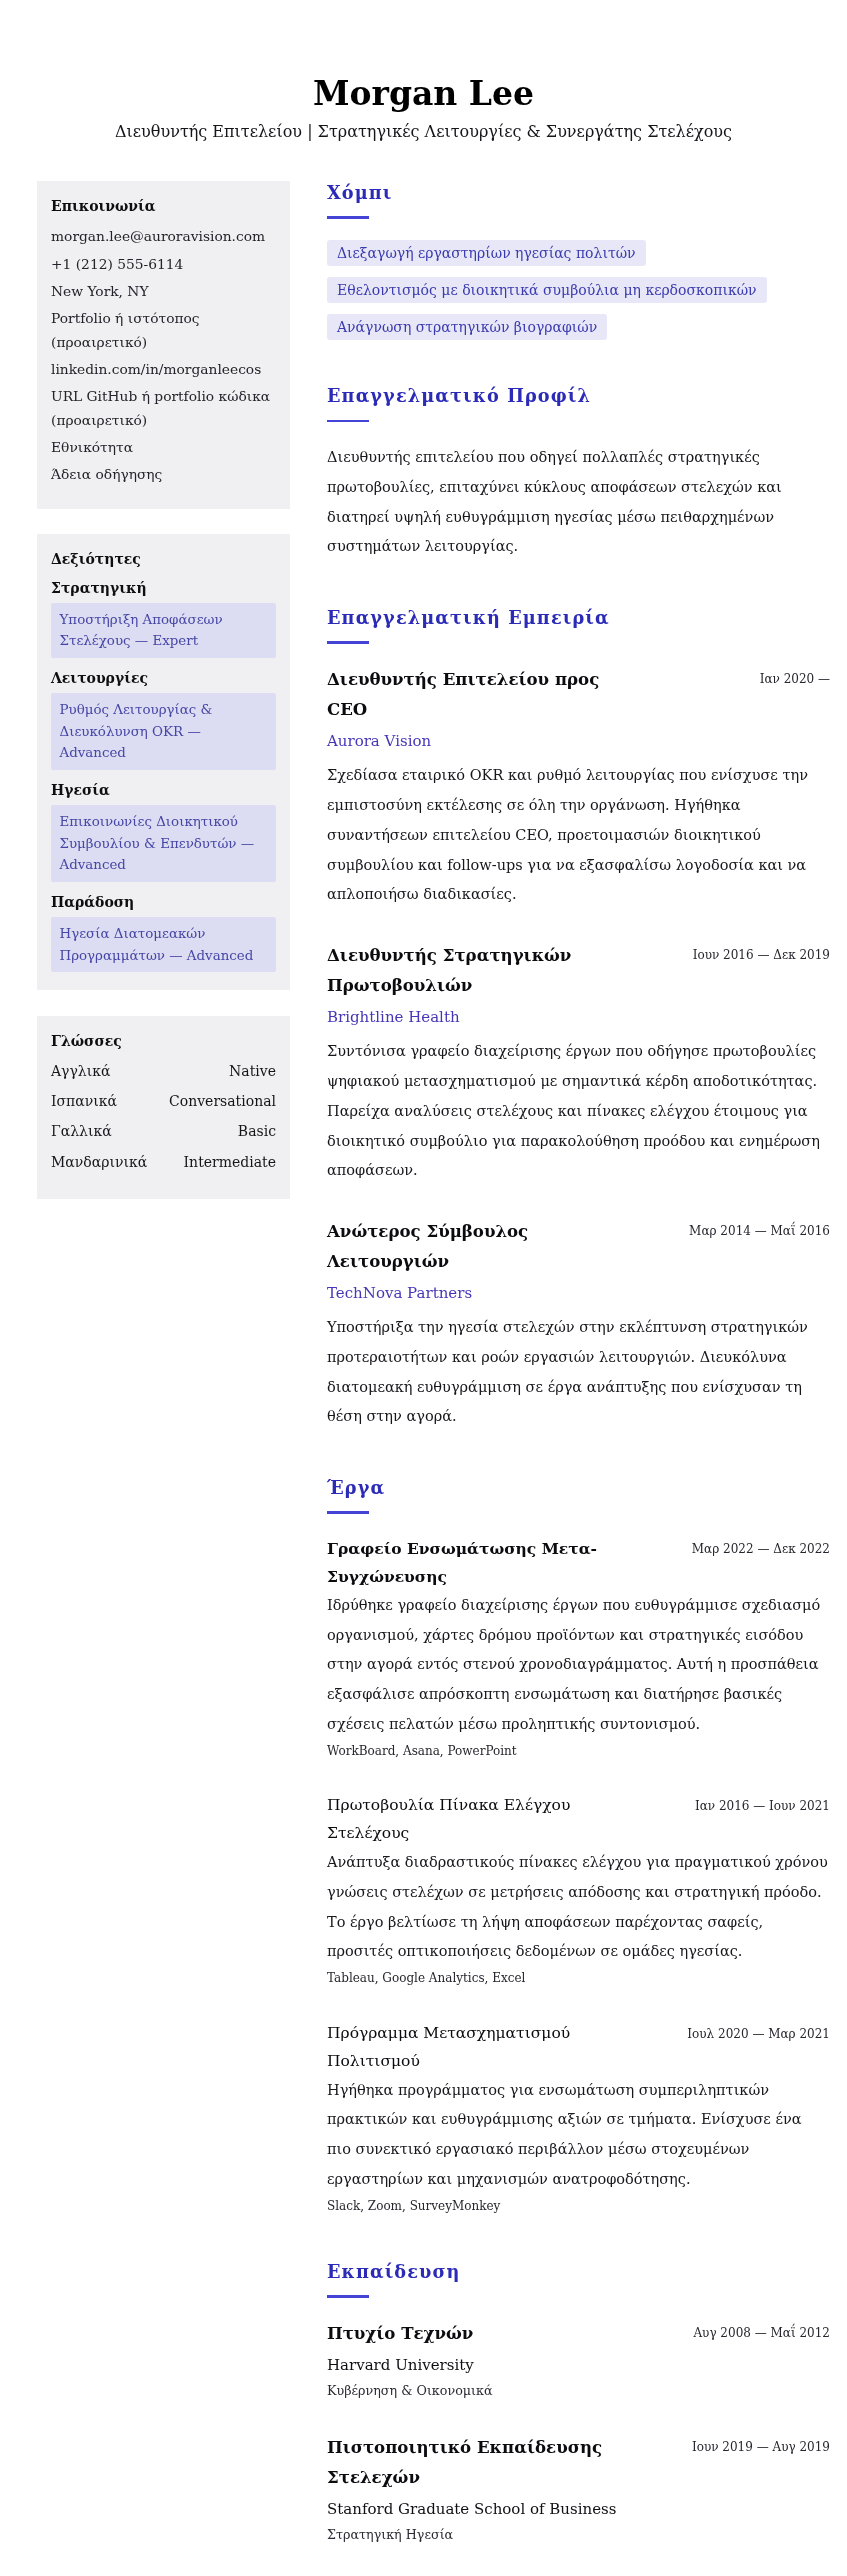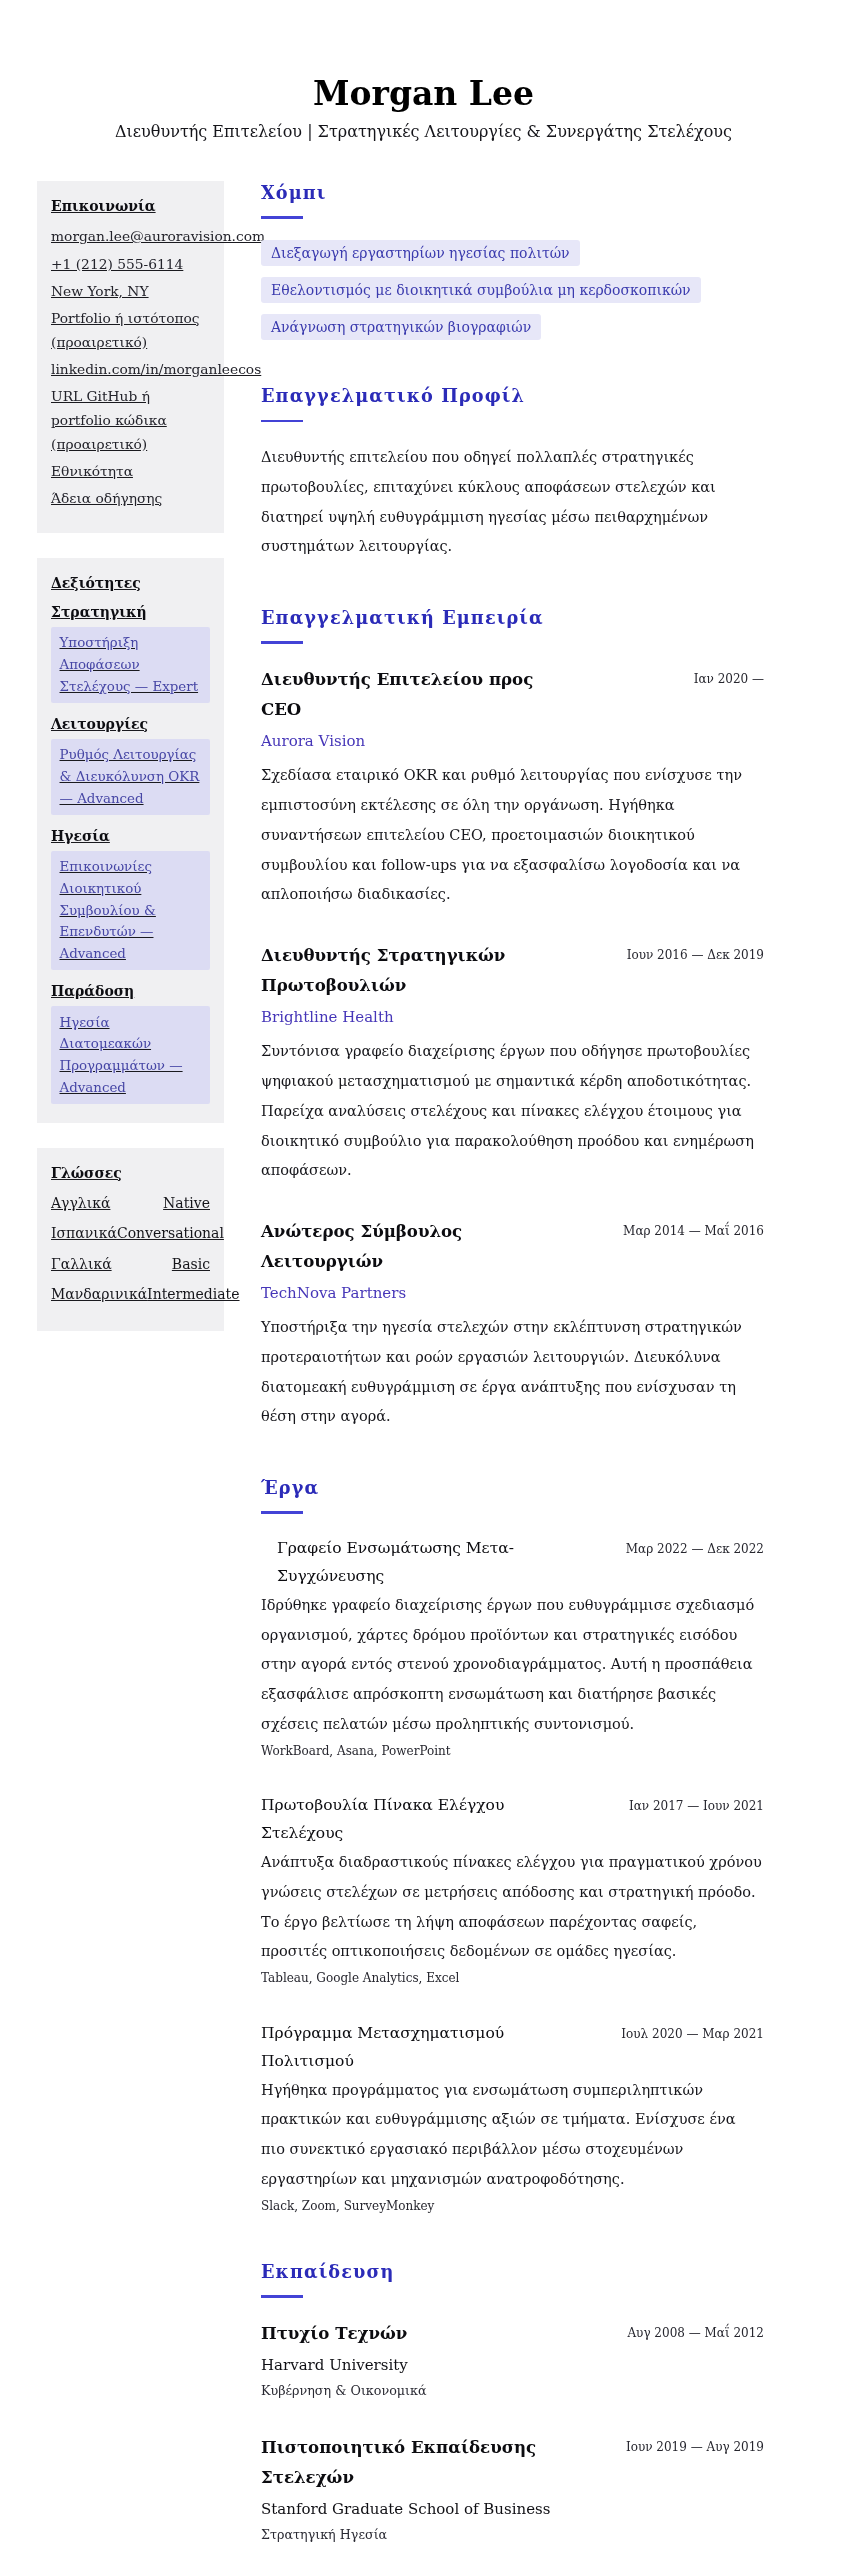--- a/index.html
+++ b/index.html
@@ -7,21 +7,21 @@
   body { font-family:"DejaVu Serif","Liberation Serif",serif; color:#1a1a1f; }
   .page { width:847px; min-height:2576px; margin:0 auto; background:#fff; overflow:hidden; }
 
   
   .header { text-align:center; padding-top:31px; }
   .name { font-size:33px; font-weight:bold; color:#000; line-height:1.15;margin-top:44px; }
   .subtitle { font-size:16px; color:#15151a; margin-top:9.2px; }
 
   
   .columns { display:flex; align-items:flex-start; margin-top:40px; padding:0 37px 42px 37px; }
-  .sidebar { width:187px; flex:none;text-decoration:underline; }
+  .sidebar { width:253px; flex:none; }
   .main { width:503px; flex:none; margin-left:37px; }
 
   
   .side-box { background:#f0f0f2; padding:17px 14px 18.4px 14px; margin-bottom:25.4px; }
   .side-heading { font-size:14px; font-weight:bold; color:#0d0d12; margin-bottom:11.3px; }
   .contact-item { font-size:13.8px; line-height:1.72; color:#23232b; margin-bottom:3.5px; }
   .skill-group-label { font-size:14px; font-weight:bold; color:#0d0d12; margin:12.7px 0 7px 0; }
   .skill-chip { background:#dcdcf3; color:#4646a5; font-size:13.4px; line-height:1.62; padding:5.6px 8.5px; border-radius:2.1px; }
   .lang-row { display:flex; justify-content:space-between; font-size:14px; line-height:1.7; margin-bottom:6.4px; color:#16161c; }
   .lang-level { color:#15151a; text-align:right; }
@@ -156,31 +156,31 @@
           <p class="body-text entry-desc">Υποστήριξα την ηγεσία στελεχών στην εκλέπτυνση στρατηγικών προτεραιοτήτων και ροών εργασιών λειτουργιών. Διευκόλυνα διατομεακή ευθυγράμμιση σε έργα ανάπτυξης που ενίσχυσαν τη θέση στην αγορά.</p>
         </div>
       </div>
 
       <div class="section">
         <div class="section-heading">Έργα</div>
         <div class="section-rule"></div>
 
         <div class="entry">
           <div class="entry-head">
-            <div class="entry-title" style="font-weight:normal; font-size:15.5px;margin-left:16px;">Γραφείο Ενσωμάτωσης Μετα-Συγχώνευσης</div>
+            <div class="entry-title" style="font-weight:bold; font-size:15.5px;">Γραφείο Ενσωμάτωσης Μετα-Συγχώνευσης</div>
             <div class="entry-date">Μαρ 2022 — Δεκ 2022</div>
           </div>
           <p class="body-text">Ιδρύθηκε γραφείο διαχείρισης έργων που ευθυγράμμισε σχεδιασμό οργανισμού, χάρτες δρόμου προϊόντων και στρατηγικές εισόδου στην αγορά εντός στενού χρονοδιαγράμματος. Αυτή η προσπάθεια εξασφάλισε απρόσκοπτη ενσωμάτωση και διατήρησε βασικές σχέσεις πελατών μέσω προληπτικής συντονισμού.</p>
           <div class="entry-tools">WorkBoard, Asana, PowerPoint</div>
         </div>
 
         <div class="entry">
           <div class="entry-head">
             <div class="entry-title" style="font-weight:normal; font-size:15.5px;">Πρωτοβουλία Πίνακα Ελέγχου Στελέχους</div>
-            <div class="entry-date">Ιαν 2017 — Ιουν 2021</div>
+            <div class="entry-date">Ιαν 2016 — Ιουν 2021</div>
           </div>
           <p class="body-text">Ανάπτυξα διαδραστικούς πίνακες ελέγχου για πραγματικού χρόνου γνώσεις στελέχων σε μετρήσεις απόδοσης και στρατηγική πρόοδο. Το έργο βελτίωσε τη λήψη αποφάσεων παρέχοντας σαφείς, προσιτές οπτικοποιήσεις δεδομένων σε ομάδες ηγεσίας.</p>
           <div class="entry-tools">Tableau, Google Analytics, Excel</div>
         </div>
 
         <div class="entry">
           <div class="entry-head">
             <div class="entry-title" style="font-weight:normal; font-size:15.5px;">Πρόγραμμα Μετασχηματισμού Πολιτισμού</div>
             <div class="entry-date">Ιουλ 2020 — Μαρ 2021</div>
           </div>

